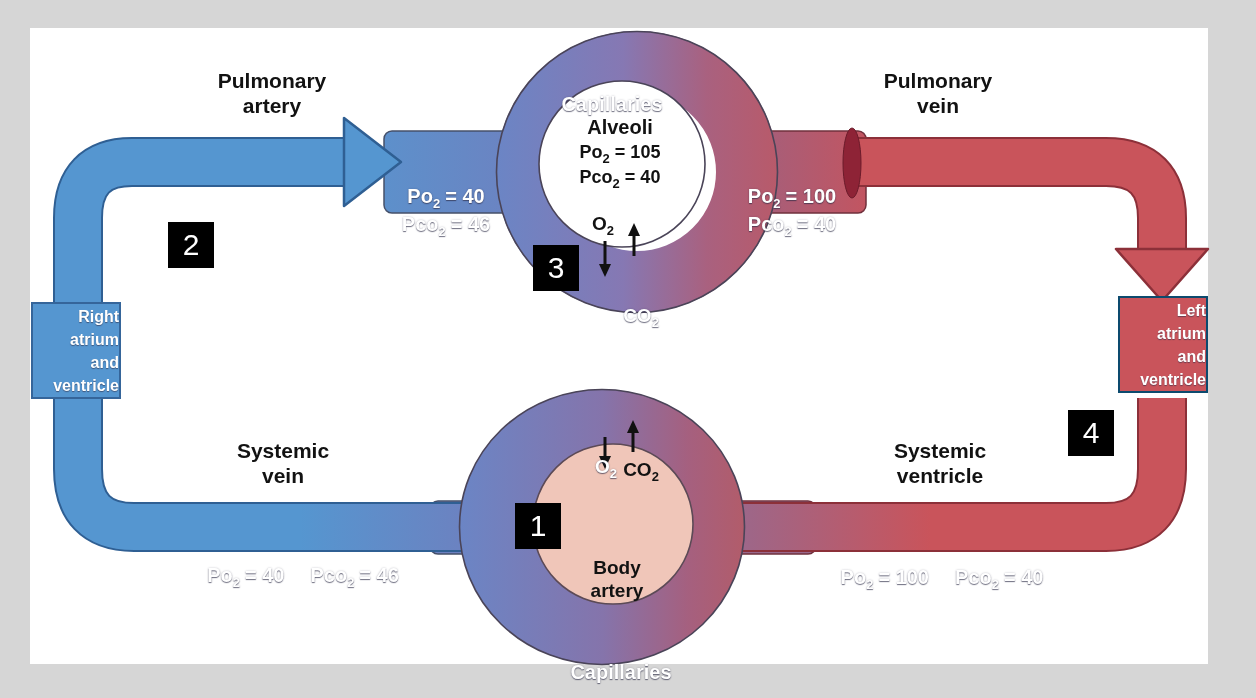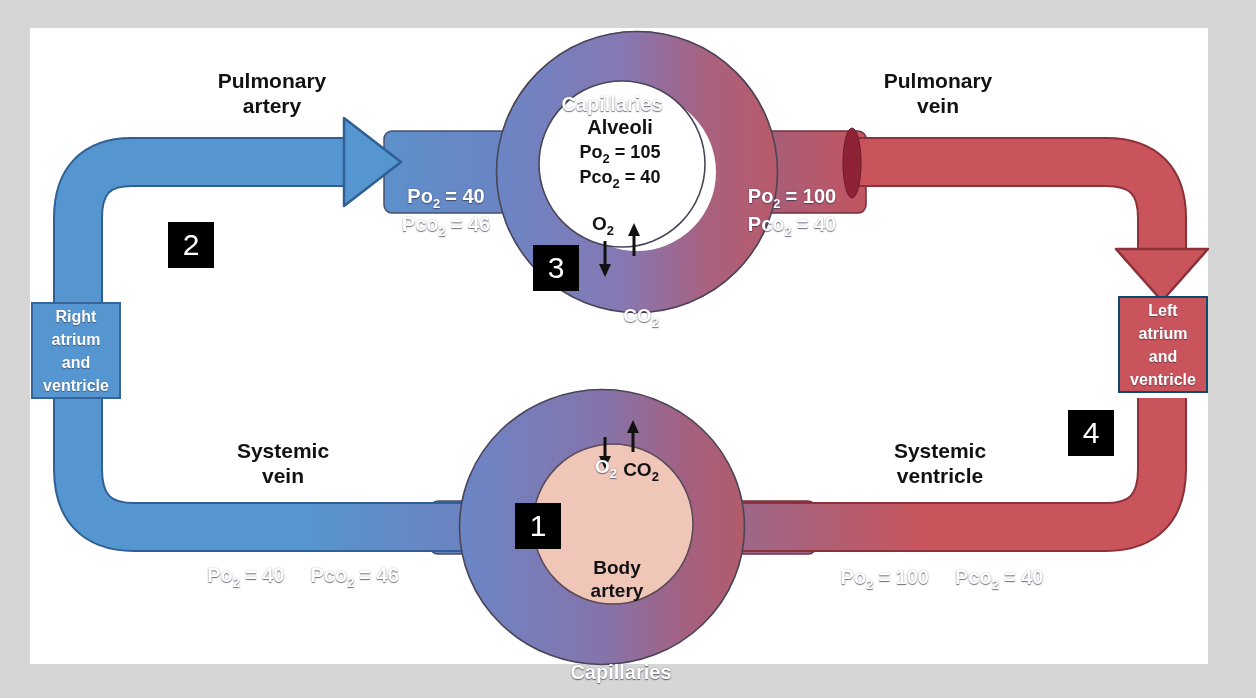--- a/index.html
+++ b/index.html
@@ -20,21 +20,21 @@
   .gas{font-size:19px;}
   .gas sub{font-size:13px;line-height:0;}
   .ringlbl{font-size:20px;}
   .alv{z-index:3;}
   .alv .ttl{font-size:20px;line-height:25px;}
   .alv .rdline{font-size:18px;line-height:25px;text-align:right;}
   .cells{font-size:19px;line-height:23px;margin-top:44px;}
   .marker{position:absolute;width:46px;height:46px;background:#000;color:#fff;
      font-size:30px;display:flex;align-items:center;justify-content:center;z-index:4;}
   .heart{position:absolute;width:90px;height:97px;box-sizing:border-box;z-index:2;
-     display:flex;flex-direction:column;align-items:center;justify-content:center;
+     display:flex;flex-direction:column;align-items:flex-end;justify-content:center;
      color:#fff;font-weight:bold;font-size:16px;line-height:23px;text-align:center;
      text-shadow:0 1px 1px rgba(45,45,70,.6);}
   #heart-right{left:31px;top:302px;background:#5596d0;border:2px solid #35659a;}
   #heart-left{left:1118px;top:296px;background:#c9545b;border:2px solid #0c4a6e;}
 </style>
 </head>
 <body>
 
 <div class="stage">
 

